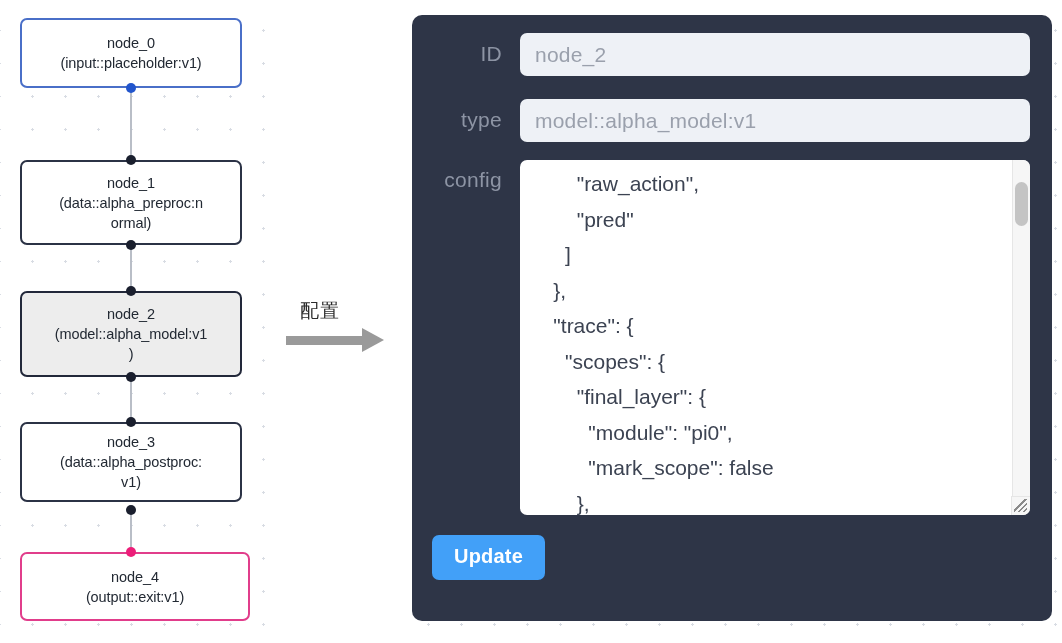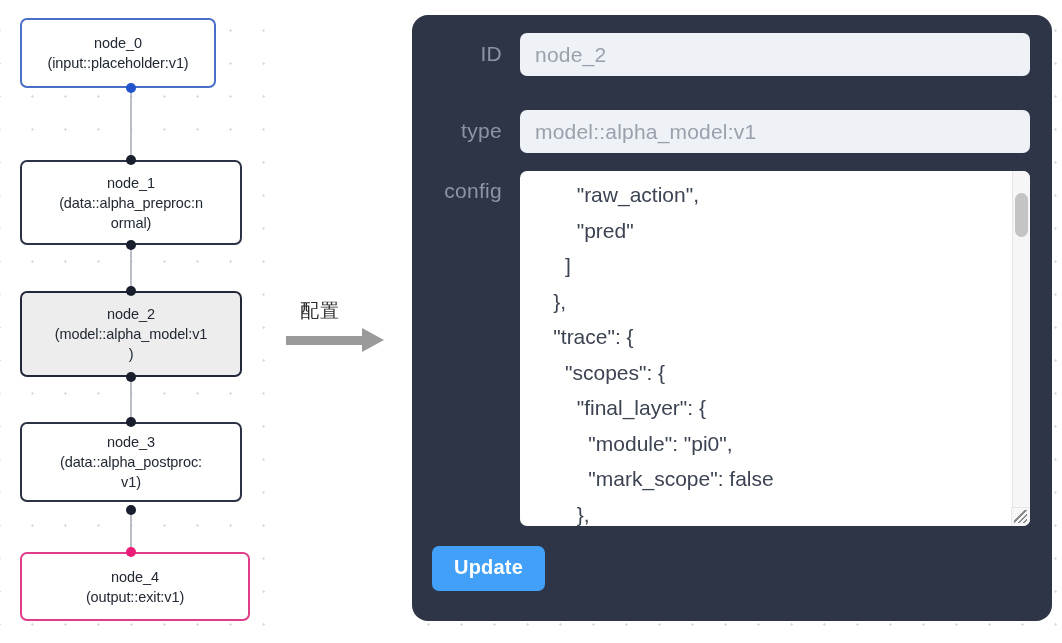--- a/index.html
+++ b/index.html
@@ -101,21 +101,21 @@
     border-bottom: 12.5px solid transparent;
     border-left: 22px solid #9a9a9a;
   }
 
   
   #panel {
     position: absolute;
     left: 412px; top: 15px;
     width: 640px; height: 606px;
     background: #2e3547;
-    border-radius: 16px;
+    border-radius: 10px;
     box-sizing: border-box;
     padding: 18px 22px 0 0;
     overflow: hidden;
   }
   .field-row {
     display: flex;
     align-items: flex-start;
     margin-bottom: 18px;
   }
   .field-label {
@@ -225,21 +225,21 @@
 <body>
 
 <div id="canvas"></div>
 <div id="gutter"></div>
 
 <div class="edge" style="left:130px; top:88px; height:72px;"></div>
 <div class="edge" style="left:130px; top:245px; height:46px;"></div>
 <div class="edge" style="left:130px; top:377px; height:45px;"></div>
 <div class="edge" style="left:130px; top:510px; height:42px;"></div>
 
-<div class="node blue" style="left:20px; top:18px; width:196px; height:70px;">node_0
+<div class="node blue" style="left:20px; top:18px; width:222px; height:70px;">node_0
 (input::placeholder:v1)</div>
 <div class="handle blue" style="left:131px; top:88px;"></div>
 
 <div class="node" style="left:20px; top:160px; width:222px; height:85px;">node_1
 (data::alpha_preproc:n
 ormal)</div>
 <div class="handle" style="left:131px; top:160px;"></div>
 <div class="handle" style="left:131px; top:245px;"></div>
 
 <div class="node sel" style="left:20px; top:291px; width:222px; height:86px;">node_2
@@ -264,21 +264,21 @@
   <div id="arrow-head"></div>
 </div>
 
 <div id="panel">
 
   <div class="field-row">
     <div class="field-label">ID</div>
     <div class="text-input">node_2</div>
   </div>
 
-  <div class="field-row" style="margin-top:34px;">
+  <div class="field-row" style="margin-top:23px;">
     <div class="field-label">type</div>
     <div class="text-input">model::alpha_model:v1</div>
   </div>
 
   <div class="field-row" style="">
     <div class="field-label tall">config</div>
     <div id="config-wrap">
       <pre id="config-text">        "raw_action",
         "pred"
       ]

